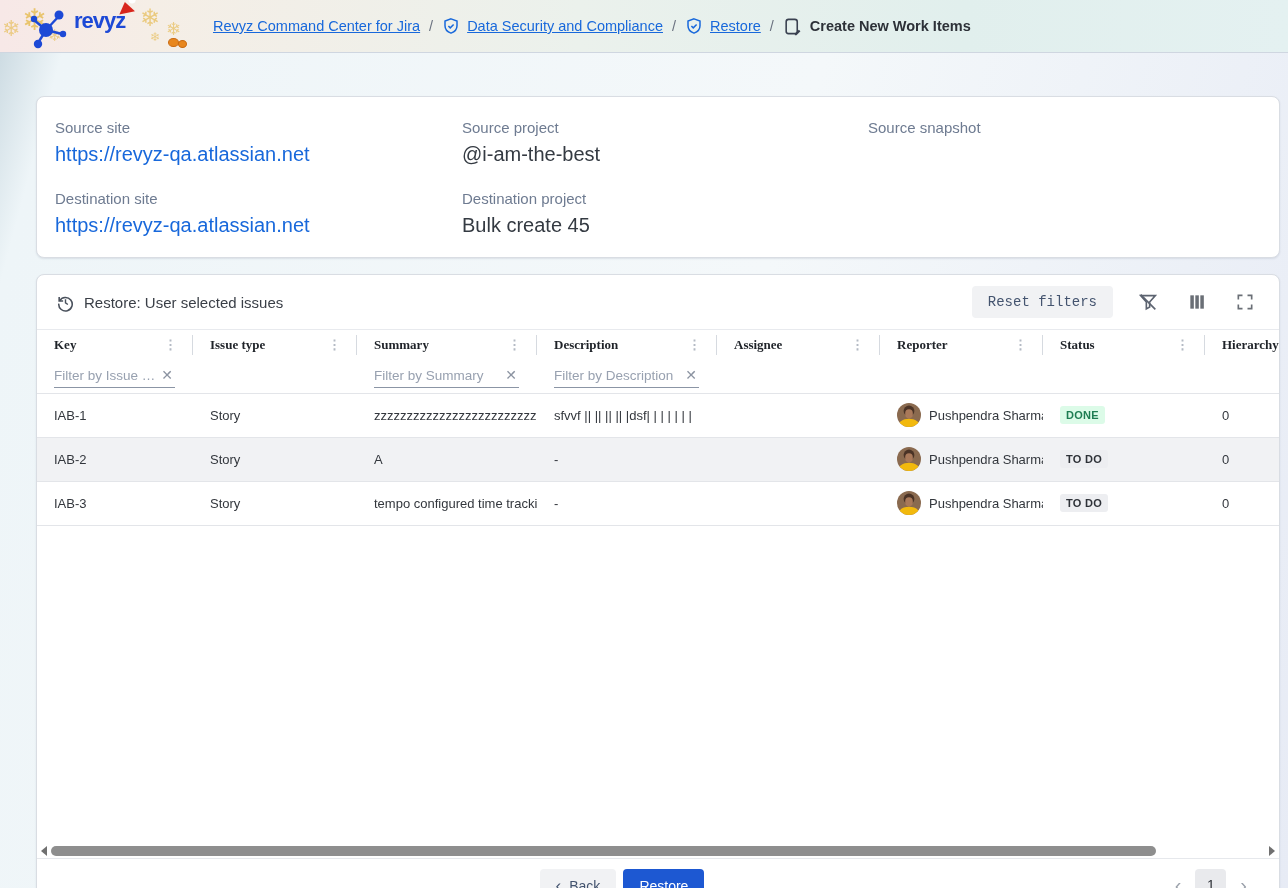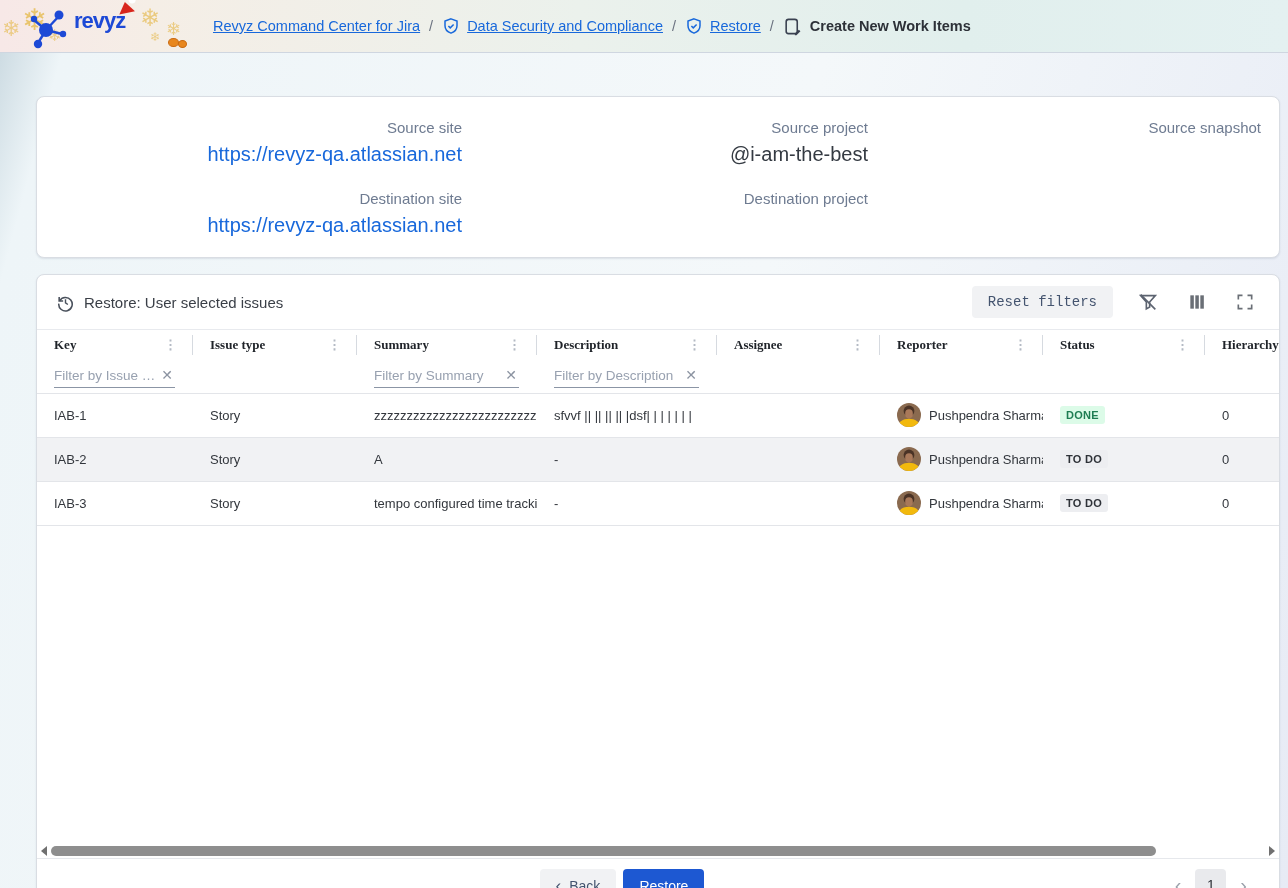--- a/index.html
+++ b/index.html
@@ -31,21 +31,21 @@
   .crumb { display:flex; align-items:center; gap:7px; }
   .crumb-current { font-weight:bold; color:#2d3138; display:flex; align-items:center; gap:8px; }
 
   
   main { padding:43px 8px 0 36px; }
   .panel { width:1244px; background:#fff; border:1px solid #d9dde3; border-radius:8px;
     box-shadow:0 1px 2px rgba(23,43,77,.10); }
 
   
   .info-panel { padding:22px 18px 20px; display:grid;
-    grid-template-columns:407px 406px 1fr; row-gap:24px; margin-bottom:16px;text-align:right; }
+    grid-template-columns:407px 406px 1fr; row-gap:24px; margin-bottom:16px; }
   .field .flabel { color:#6e7b91; font-size:15px; margin-bottom:7px; }
   .field .fvalue { color:#343a42; font-size:20px; }
   .field a.fvalue { color:#1868db; text-decoration:none; cursor:pointer; }
 
   
   .table-panel { height:641px; display:flex; flex-direction:column; overflow:hidden; }
   .toolbar { height:55px; display:flex; align-items:center; padding:0 20px 0 19px;
     border-bottom:1px solid #e8eaee; }
   .tp-title { display:flex; align-items:center; gap:9px; font-size:15px; color:#3a3f47; }
   .toolbar .spacer { flex:1; }
@@ -190,20 +190,21 @@
     </div>
     <div class="field">
       <div class="flabel">Source snapshot</div>
     </div>
     <div class="field">
       <div class="flabel">Destination site</div>
       <a class="fvalue">https://revyz-qa.atlassian.net</a>
     </div>
     <div class="field">
       <div class="flabel">Destination project</div>
+      <div class="fvalue">Bulk create 45</div>
     </div>
   </section>
 
   <section class="panel table-panel">
     <div class="toolbar">
       <div class="tp-title">
         <svg width="19" height="19" viewBox="0 0 24 24" fill="none" stroke="#4a515c" stroke-width="2">
           <path d="M4 5v5h5"></path>
           <path d="M4.6 10A8.5 8.5 0 1 1 3.5 13.5"></path>
           <path d="M12 8v4.5l3 2" stroke-width="1.8"></path>

